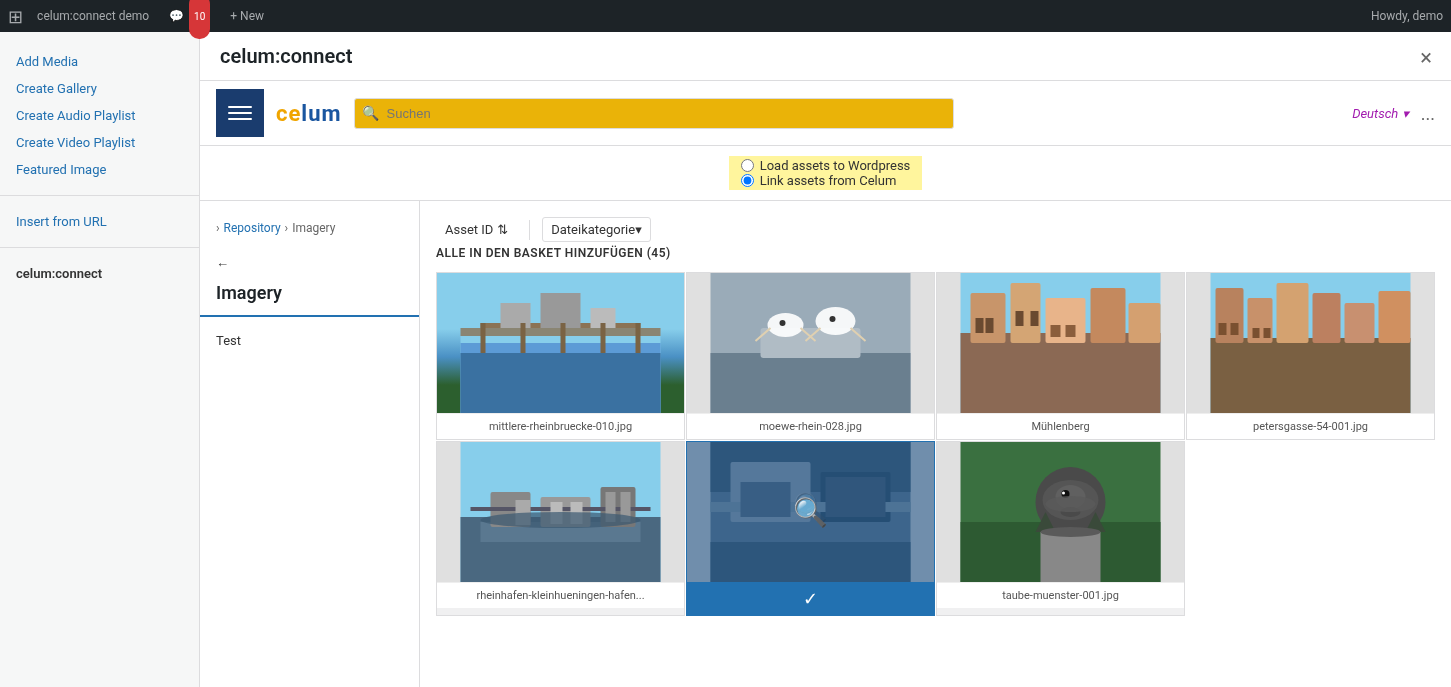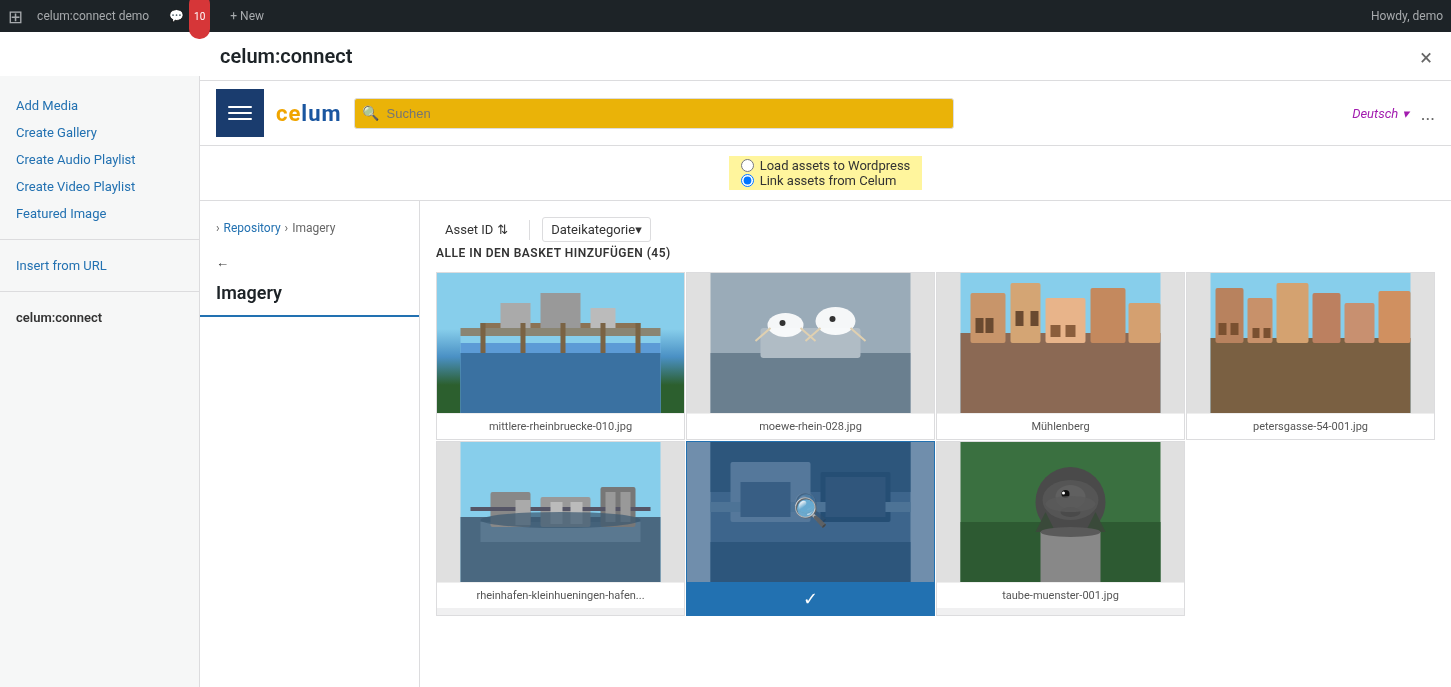--- a/index.html
+++ b/index.html
@@ -77,21 +77,20 @@
       position: relative;
     }
 
     
     .media-sidebar {
       width: 200px;
       background: #f6f7f7;
       border-right: 1px solid #dcdcde;
       padding: 16px 0;
       flex-shrink: 0;
-      margin-top: 44px;
     }
     .media-sidebar-item {
       display: block;
       padding: 6px 16px;
       color: #2271b1;
       cursor: pointer;
       text-decoration: none;
       font-size: 13px;
     }
     .media-sidebar-divider { height: 1px; background: #dcdcde; margin: 12px 0; }
@@ -513,20 +512,21 @@
             <div class="celum-nav-breadcrumb">
               <span>›</span>
               <a>Repository</a>
               <span>›</span>
               <span>Imagery</span>
             </div>
             <div class="celum-nav-back">
               <span>←</span>
             </div>
             <div class="celum-nav-title">Imagery</div>
+            <div class="celum-nav-item">Test</div>
           </div>
 
           <div class="celum-content">
 
             <div class="celum-toolbar">
               <div class="celum-sort-btn">
                 <span>Asset ID</span>
                 <span>⇅</span>
               </div>
               <div class="celum-toolbar-sep"></div>

